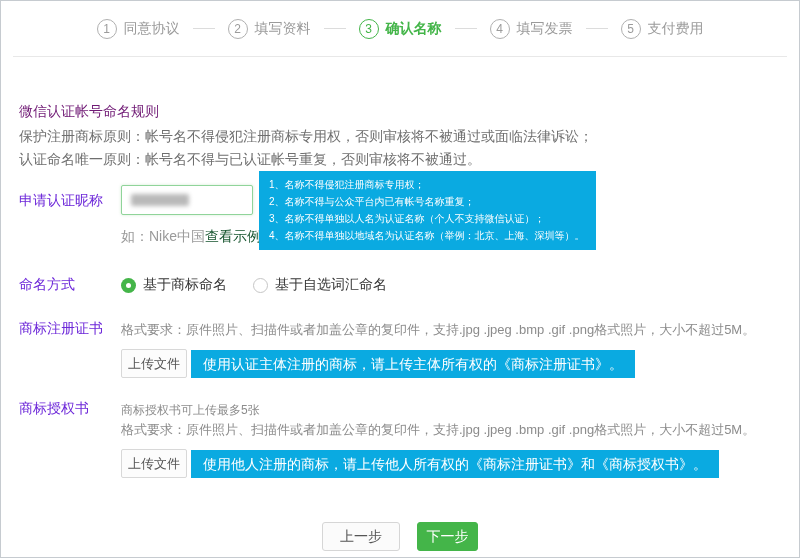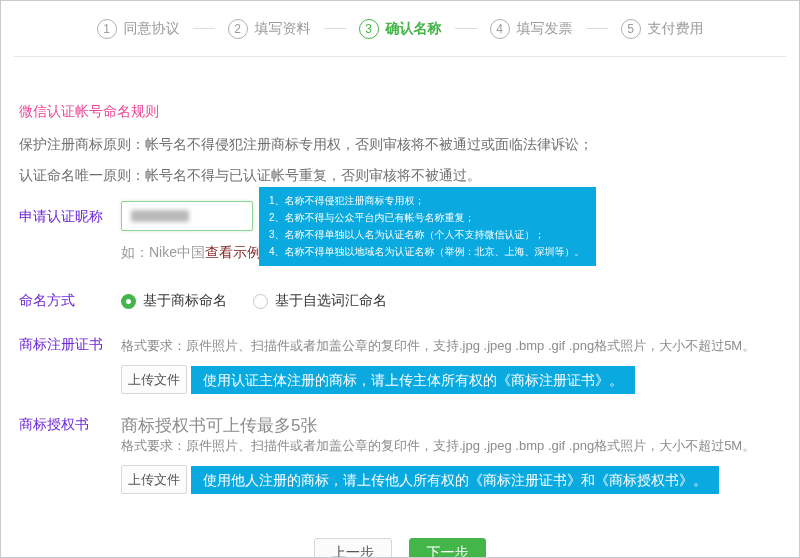--- a/index.html
+++ b/index.html
@@ -32,41 +32,41 @@
     color:#9b9b9b;
     margin-right:7px;
     font-weight:400;
   }
   .step.active { color:var(--accent); font-weight:700; }
   .step.active .step-num { border-color:var(--accent); color:var(--accent); }
   .step-sep { width:22px; height:1px; background:#dcdcdc; margin:0 13px; }
 
   
   .content { padding:46px 18px 0 18px; }
-  .rules-title { font-size:14px; color:#ec4899; }
-  .rules-line  { font-size:14px; color:#6f6f6f; margin-top:16px; line-height:15px; }
+  .rules-title { font-size:14px; color:#701a75; }
+  .rules-line  { font-size:14px; color:#6f6f6f; margin-top:8px; line-height:15px; }
 
   .row { display:flex; }
   .row-label { width:102px; flex-shrink:0; font-size:14px; color:#6d28d9; }
 
   
   .row-nickname { margin-top:18px; position:relative; }
   .row-nickname .row-label { line-height:30px; }
   .nick-input {
     width:132px; height:30px;
     border:1px solid var(--input-border);
     border-radius:2px;
     background:#fff;
     display:flex; align-items:center;
     padding-left:9px;
     box-shadow:0 0 3px rgba(68,181,73,.25);
   }
   .blur-blob { width:58px; height:12px; background:#b9b9b9; border-radius:2px; filter:blur(2px); }
   .example { margin-top:13px; font-size:14px; color:#9a9a9a; }
-  .example-link { color:#7f1d1d; cursor:pointer; }
+  .example-link { color:#14532d; cursor:pointer; }
   .tooltip-big {
     position:absolute; left:240px; top:-14px;
     background:var(--tip-blue); color:#fff;
     padding:5px 11px 6px 10px;
     font-size:10px;
     white-space:nowrap;
   }
   .tooltip-big div { line-height:17px; }
 
   
@@ -83,21 +83,21 @@
   .radio-circle.selected::after {
     content:""; position:absolute; left:5px; top:5px;
     width:5px; height:5px; border-radius:50%; background:#fff;
   }
   .radio-label { font-size:14px; color:#353535; margin-left:7px; }
 
   
   .row-cert { margin-top:26px; }
   .row-auth { margin-top:22px; }
   .format-note { font-size:13px; color:#8c8c8c; line-height:20px; }
-  .limit-note  { font-size:17px; color:#8c8c8c; line-height:20px; }
+  .limit-note  { font-size:12px; color:#8c8c8c; line-height:20px; }
   .upload-row { margin-top:9px; display:flex; align-items:center; }
   .upload-btn {
     width:66px; height:29px;
     background:#fcfcfc; border:1px solid #d8d8d8; border-radius:2px;
     font-size:13px; color:#555;
     cursor:pointer;
     font-family:Liberation Serif, serif;
   }
   .tip-inline {
     margin-left:4px;
@@ -112,21 +112,21 @@
   .btn {
     height:29px; border-radius:3px; font-size:14px; cursor:pointer;
     font-family:inherit;
   }
   .btn-prev {
     width:78px;
     background:#fbfbfb; border:1px solid #d6d6d6; color:#555;
     margin-right:17px;
   }
   .btn-next {
-    width:77px;
+    width:61px;
     background:var(--accent); border:1px solid var(--accent); color:#fff;
   }
 </style>
 </head>
 <body>
 
 <div class="header">
   <div class="step">
     <span class="step-num">1</span>
     <span>同意协议</span>

